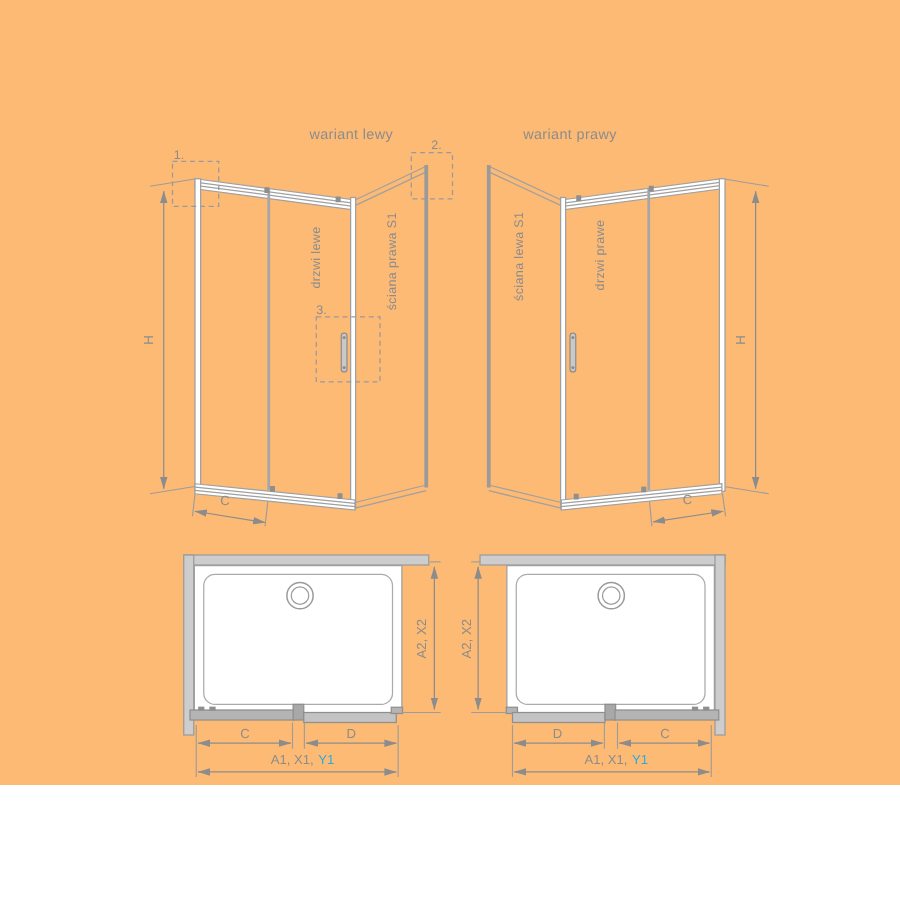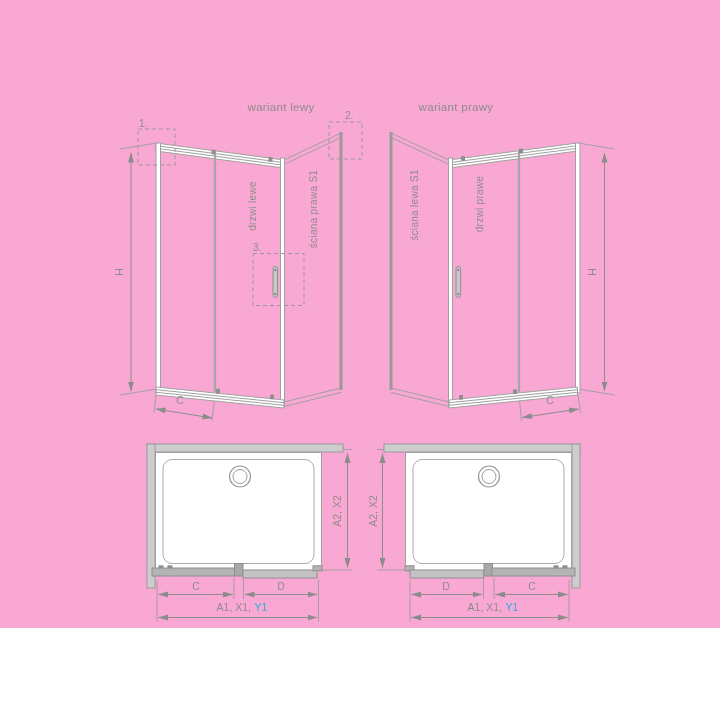--- a/index.html
+++ b/index.html
@@ -1,16 +1,16 @@
 <!DOCTYPE html>
 <html><head>
 <meta charset="utf-8">
 <style>
   html,body{margin:0;padding:0;background:#ffffff;}
-  .stage{position:relative;width:720px;height:628px;background:#f9a8d4;overflow:hidden;}
+  .stage{position:relative;width:720px;height:628px;background:#fdba74;overflow:hidden;}
   svg{display:block;}
   
   .s   {stroke:#a0a0a0;fill:none;stroke-width:1;}
   .sf  {stroke:#a0a0a0;fill:#ffffff;stroke-width:1;}
   .thick{stroke:#9a9a9a;fill:none;stroke-width:3;}
   .mid {stroke:#a6a6a6;fill:none;stroke-width:2.2;}
   .wall{fill:#cdcdcd;stroke:#9b9b9b;stroke-width:1;}
   .bar {fill:#b4b4b4;stroke:#8f8f8f;stroke-width:1;}
   .bar2{fill:#c3c3c3;stroke:#8f8f8f;stroke-width:1;}
   .roller{fill:#8f8f8f;stroke:none;}

